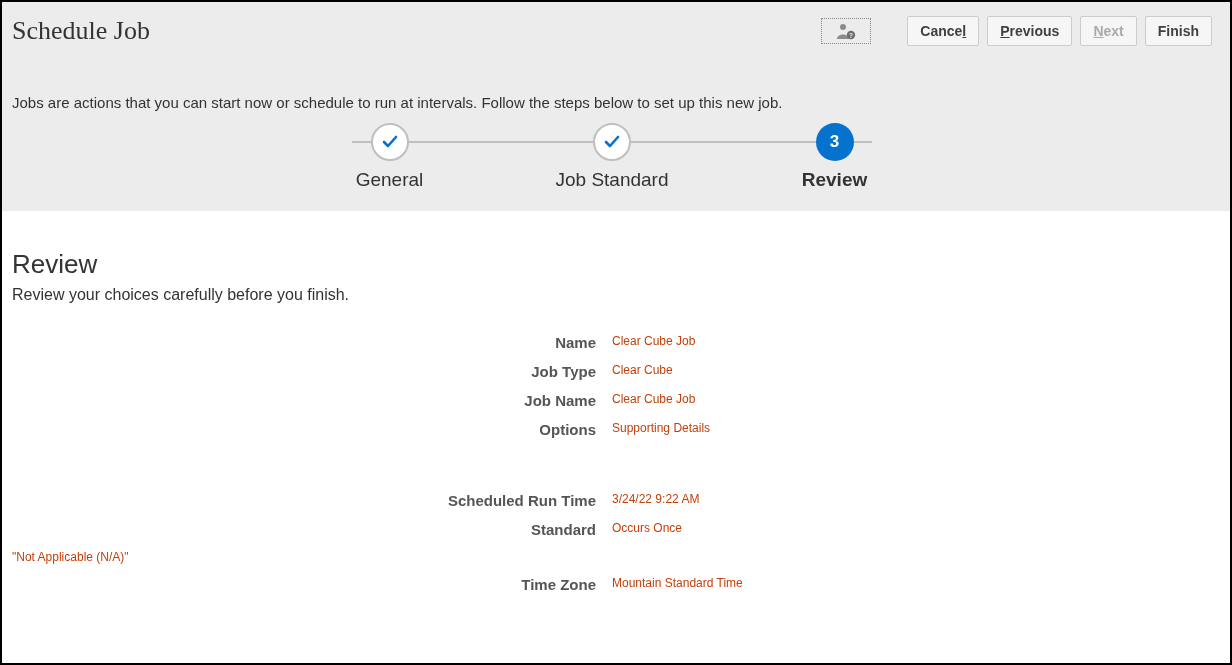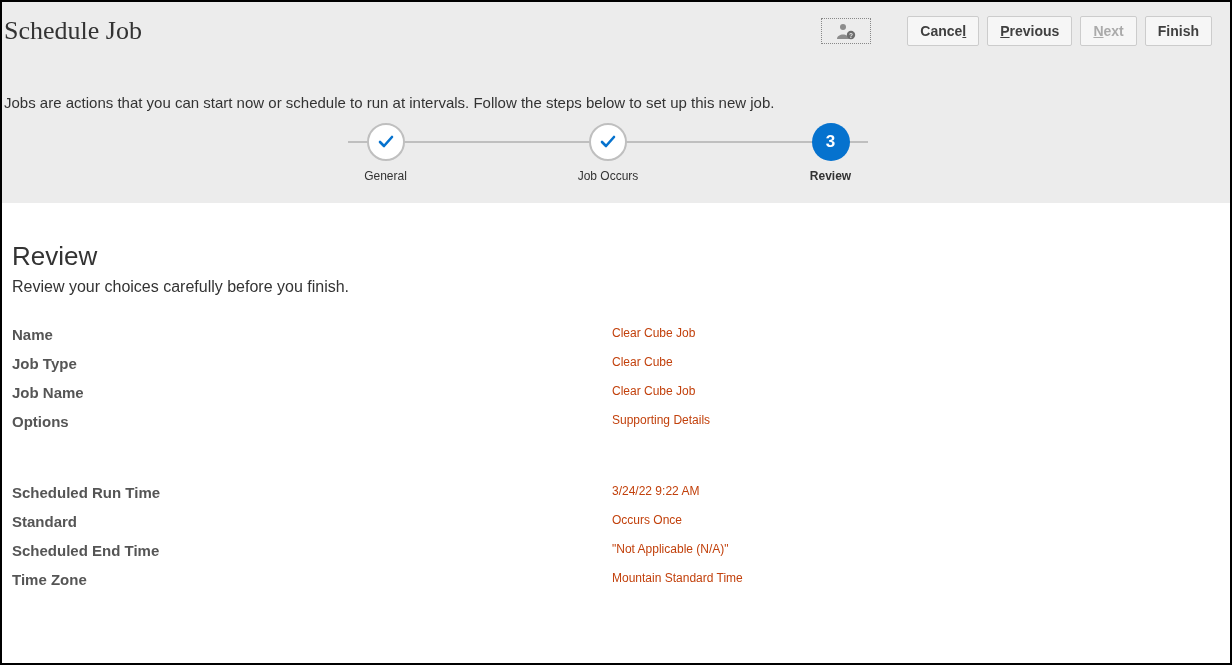--- a/index.html
+++ b/index.html
@@ -12,21 +12,21 @@
   }
   .window {
     width: 1232px;
     height: 665px;
     border: 2px solid #000;
     position: relative;
     background: #fff;
   }
   .header-band {
     background: #ececec;
-    padding: 14px 18px 20px 2px;
+    padding: 14px 18px 20px 10px;
   }
   .top-row {
     display: flex;
     align-items: flex-start;
     justify-content: space-between;
   }
   .page-title {
     font-family: Georgia, "Times New Roman", serif;
     font-size: 26px;
     font-weight: normal;
@@ -110,21 +110,21 @@
   }
   .step-done svg { display: block; }
   .step-active {
     background: #0572ce;
     color: #fff;
     font-weight: bold;
     font-size: 17px;
   }
   .step-label {
     margin-top: 8px;
-    font-size: 12px;
+    font-size: 19px;
     color: #333;
   }
   .step-label.active {
     font-weight: bold;
   }
   .body-section {
     padding: 24px 10px 10px 10px;
   }
   .section-title {
     font-size: 26px;
@@ -138,20 +138,21 @@
   }
   .kv-rows {
     margin-top: 18px;
   }
   .kv-row {
     display: flex;
     padding: 6px 0;
   }
   .kv-label {
     width: 600px;
+    text-align: right;
     padding-right: 16px;
     font-weight: bold;
     color: #555;
     font-size: 15px;
   }
   .kv-value {
     color: #c2410c;
     font-size: 12px;
   }
   .kv-gap { height: 24px; }
@@ -208,21 +209,21 @@
         </div>
 
         <div class="wizard-step">
           <div class="step-circle step-done">
             <span>
               <svg width="20" height="20" viewBox="0 0 20 20">
                 <path d="M4 10 L8 14 L16 5" stroke="#0572ce" stroke-width="2.6" fill="none" stroke-linecap="round" stroke-linejoin="round"></path>
               </svg>
             </span>
           </div>
-          <div class="step-label">Job Occurs</div>
+          <div class="step-label">Job Standard</div>
         </div>
 
         <div class="wizard-step">
           <div class="step-circle step-active">3</div>
           <div class="step-label active">Review</div>
         </div>
       </div>
     </div>
   </div>
 
@@ -254,21 +255,20 @@
     <div class="kv-rows">
       <div class="kv-row">
         <div class="kv-label">Scheduled Run Time</div>
         <div class="kv-value">3/24/22 9:22 AM</div>
       </div>
       <div class="kv-row">
         <div class="kv-label">Standard</div>
         <div class="kv-value">Occurs Once</div>
       </div>
       <div class="kv-row">
-        <div class="kv-label">Scheduled End Time</div>
         <div class="kv-value">"Not Applicable (N/A)"</div>
       </div>
       <div class="kv-row">
         <div class="kv-label">Time Zone</div>
         <div class="kv-value">Mountain Standard Time</div>
       </div>
     </div>
   </div>
 
 </div>

